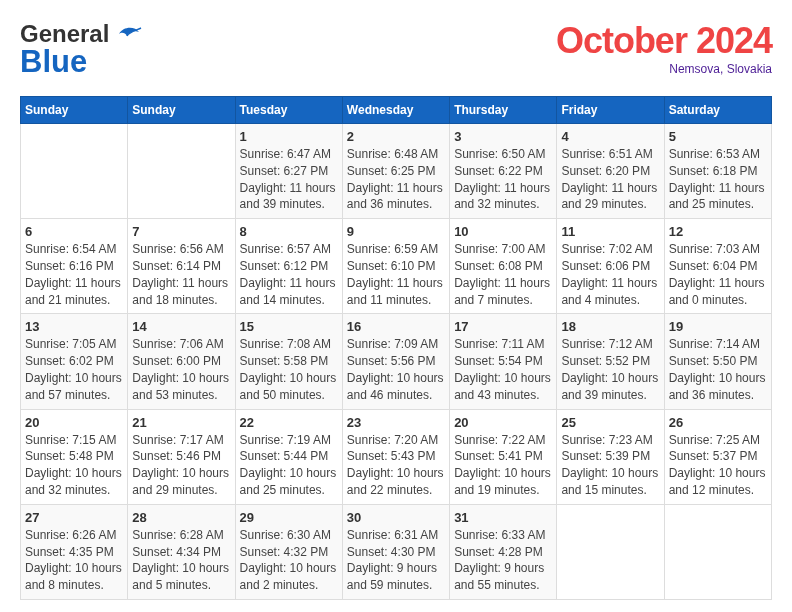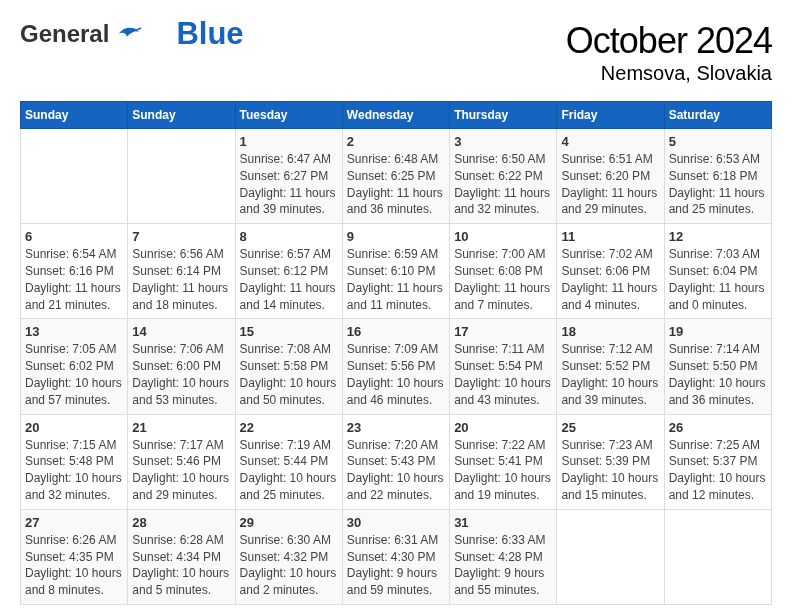--- a/index.html
+++ b/index.html
@@ -11,40 +11,39 @@
       padding: 20px;
     }
     .header {
       display: flex;
       justify-content: space-between;
       align-items: flex-start;
       margin-bottom: 16px;
     }
     .logo {
       display: flex;
-      flex-direction: row;
+      flex-direction: column;
       align-items: flex-start;
-      gap: 33px;
     }
     .logo-row {
       display: flex;
       align-items: center;
     }
     .title-block {
       text-align: right;
     }
     .month-title {
       font-size: 36px;
-      font-weight: 400;
-      color: #000000;
+      font-weight: 700;
+      color: #ef4444;
       letter-spacing: -1px;
     }
     .location {
-      font-size: 20px;
-      color: #000000;
+      font-size: 12px;
+      color: #4c1d95;
     }
     table {
       width: 100%;
       border-collapse: collapse;
       font-size: 11px;
     }
     thead th {
       background-color: #1565C0;
       color: #fff;
       padding: 6px 4px;

